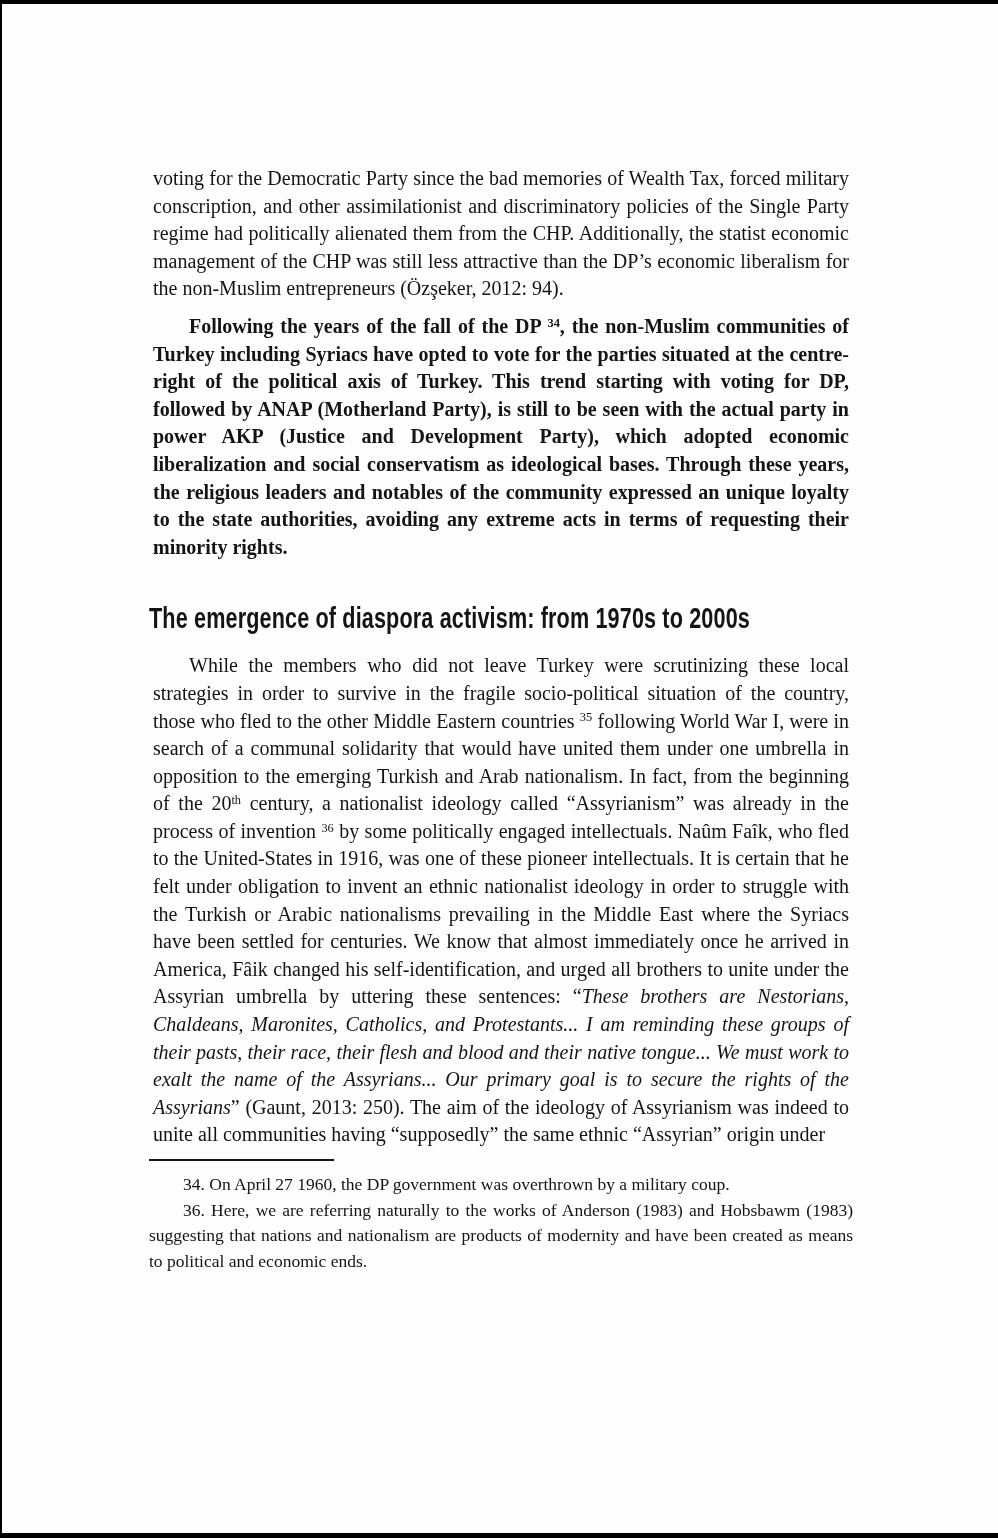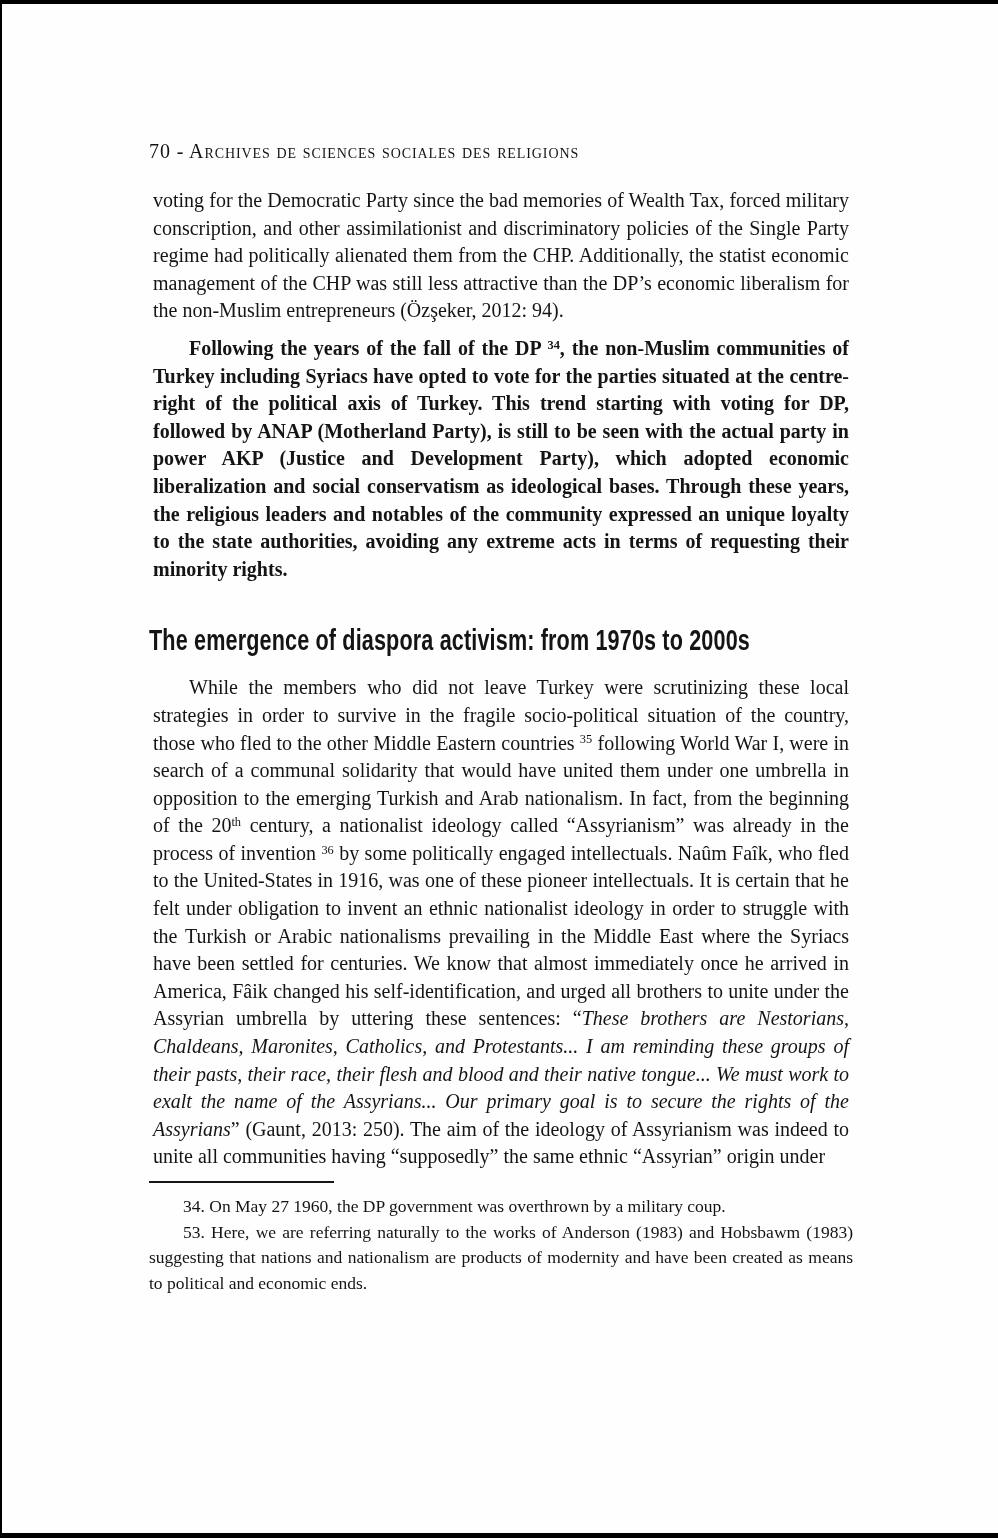--- a/index.html
+++ b/index.html
@@ -86,30 +86,29 @@
     text-align: justify;
     text-indent: 34px;
   }
 </style>
 </head>
 <body>
 
 <div class="page">
   <div class="content">
 
-    <div class="running-header">70 - Archives de sciences sociales des religions</div>
 
     <p class="body-par first"><span>voting for the Democratic Party since the bad memories of Wealth Tax, forced military conscription, and other assimilationist and discriminatory policies of the Single Party regime had politically alienated them from the CHP. Additionally, the statist economic management of the CHP was still less attractive than the DP’s economic liberalism for the non-Muslim entrepreneurs (Özşeker, 2012: 94).</span></p>
 
     <p class="body-par second"><span>Following the years of the fall of the DP </span><sup>34</sup><span>, the non-Muslim communities of Turkey including Syriacs have opted to vote for the parties situated at the centre-right of the political axis of Turkey. This trend starting with voting for DP, followed by ANAP (Motherland Party), is still to be seen with the actual party in power AKP (Justice and Development Party), which adopted economic liberalization and social conservatism as ideological bases. Through these years, the religious leaders and notables of the community expressed an unique loyalty to the state authorities, avoiding any extreme acts in terms of requesting their minority rights.</span></p>
 
     <h2 class="section-heading">The emergence of diaspora activism: from 1970s to 2000s</h2>
 
     <p class="body-par after-heading"><span>While the members who did not leave Turkey were scrutinizing these local strategies in order to survive in the fragile socio-political situation of the country, those who fled to the other Middle Eastern countries </span><sup>35</sup><span> following World War I, were in search of a communal solidarity that would have united them under one umbrella in opposition to the emerging Turkish and Arab nationalism. In fact, from the beginning of the 20</span><sup>th</sup><span> century, a nationalist ideology called “Assyrianism” was already in the process of invention </span><sup>36</sup><span> by some politically engaged intellectuals. Naûm Faîk, who fled to the United-States in 1916, was one of these pioneer intellectuals. It is certain that he felt under obligation to invent an ethnic nationalist ideology in order to struggle with the Turkish or Arabic nationalisms prevailing in the Middle East where the Syriacs have been settled for centuries. We know that almost immediately once he arrived in America, Fâik changed his self-identification, and urged all brothers to unite under the Assyrian umbrella by uttering these sentences: “</span><em>These brothers are Nestorians, Chaldeans, Maronites, Catholics, and Protestants... I am reminding these groups of their pasts, their race, their flesh and blood and their native tongue... We must work to exalt the name of the Assyrians... Our primary goal is to secure the rights of the Assyrians</em><span>” (Gaunt, 2013: 250). The aim of the ideology of Assyrianism was indeed to unite all communities having “supposedly” the same ethnic “Assyrian” origin under</span></p>
 
     <div class="footnotes">
       <div class="footnote-rule"></div>
-      <p class="footnote">34. On May 27 1960, the DP government was overthrown by a military coup.</p>
-      <p class="footnote">53. Here, we are referring naturally to the works of Anderson (1983) and Hobsbawm (1983) suggesting that nations and nationalism are products of modernity and have been created as means to political and economic ends.</p>
+      <p class="footnote">34. On April 27 1960, the DP government was overthrown by a military coup.</p>
+      <p class="footnote">36. Here, we are referring naturally to the works of Anderson (1983) and Hobsbawm (1983) suggesting that nations and nationalism are products of modernity and have been created as means to political and economic ends.</p>
     </div>
 
   </div>
 </div>
 
 </body></html>

